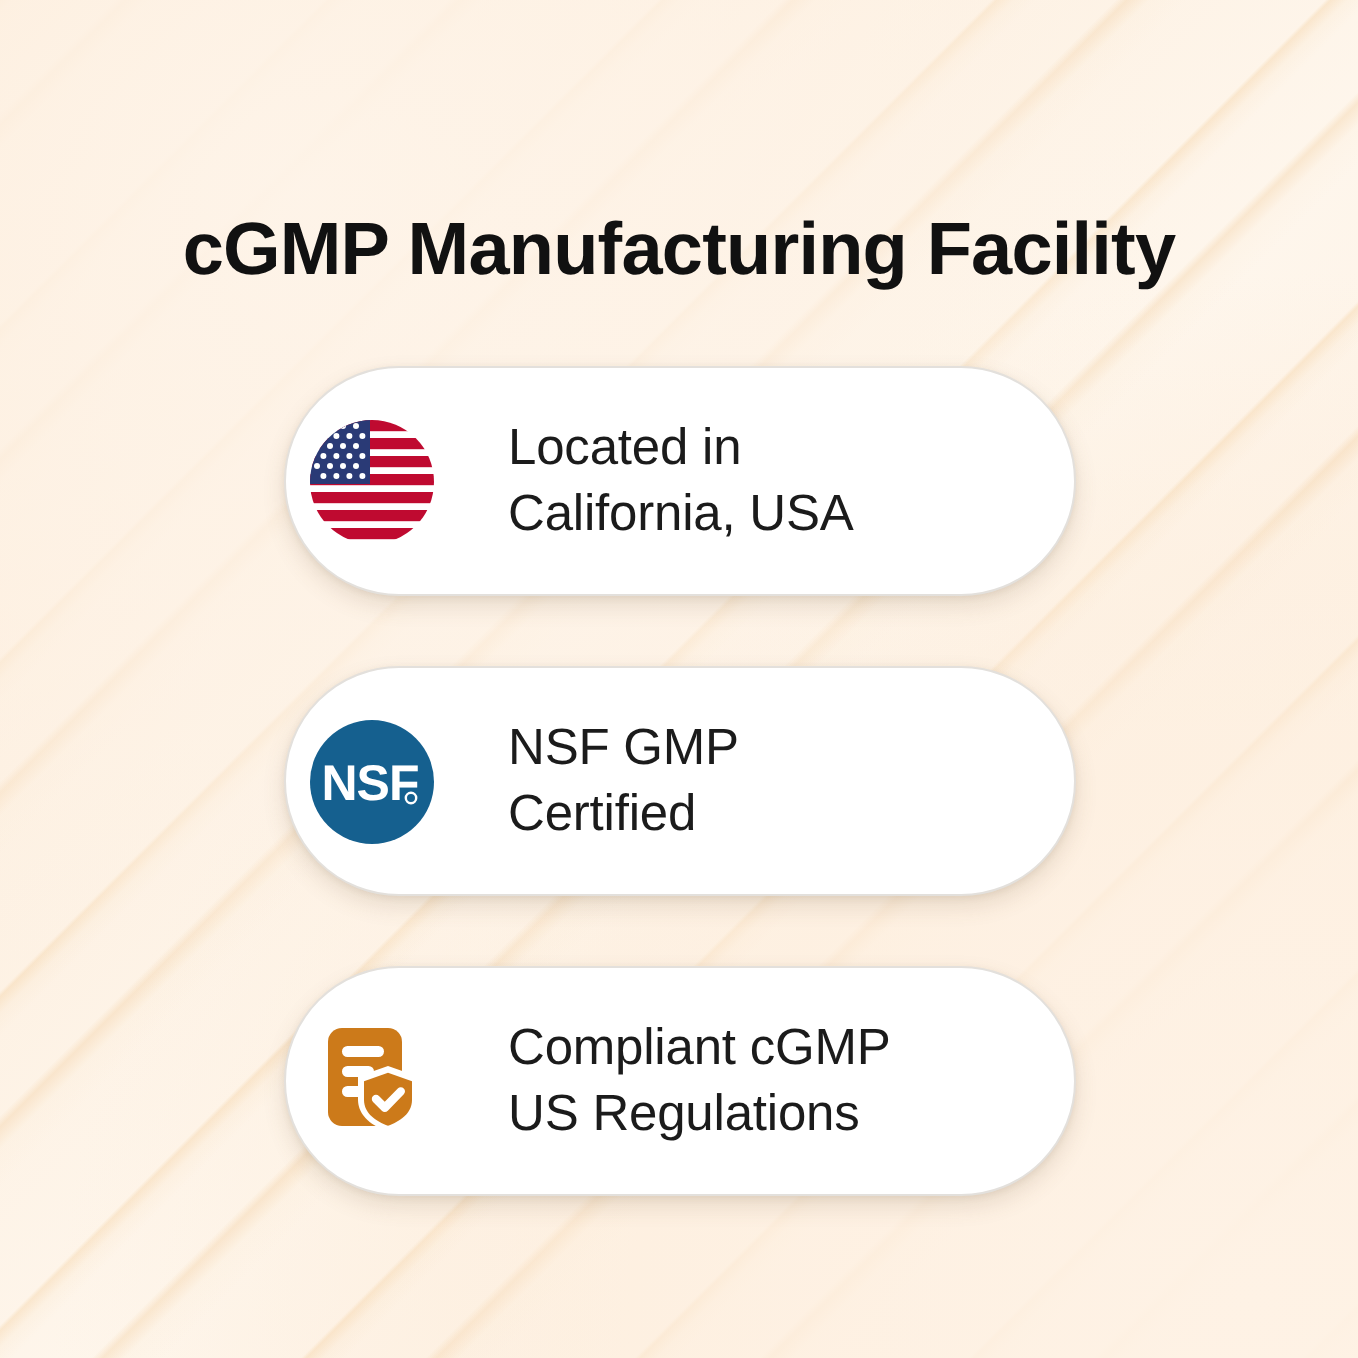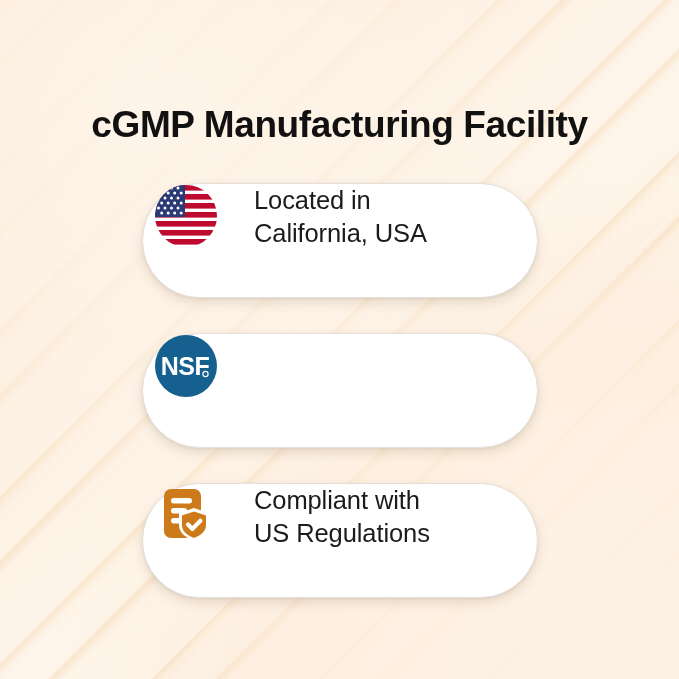--- a/index.html
+++ b/index.html
@@ -93,20 +93,21 @@
 
   .card {
     position: relative;
     width: 396px;
     height: 115px;
     background: #ffffff;
     border-radius: 58px;
     border: 1px solid #e3e0dc;
     box-shadow: 0 5px 11px rgba(120, 95, 65, 0.16), 0 1px 3px rgba(120, 95, 65, 0.10);
     display: flex;
+    align-items: center;
     box-sizing: border-box;
     margin-bottom: 35px;
   }
   .card:last-child { margin-bottom: 0; }
 
   .card-icon {
     width: 64px;
     height: 64px;
     margin-left: 11px;
     flex: 0 0 auto;
@@ -197,38 +198,40 @@
       </div>
 
       <div class="card">
         <div class="card-icon">
           <svg width="64" height="64" viewBox="0 0 64 64" aria-hidden="true">
             <circle cx="32" cy="32" r="31" fill="#15608f"></circle>
             <text x="31" y="41" text-anchor="middle" font-family="'Liberation Sans', sans-serif" font-size="25" font-weight="700" letter-spacing="-0.5" fill="#ffffff">NSF</text>
             <circle cx="51.5" cy="40" r="2.6" fill="none" stroke="#ffffff" stroke-width="1.2"></circle>
           </svg>
         </div>
+        <div class="card-text">NSF GMP
+Certified</div>
       </div>
 
       <div class="card">
         <div class="card-icon">
           <svg width="64" height="64" viewBox="0 0 64 64" aria-hidden="true">
 
             <path d="M10 12 a7 7 0 0 1 7 -7 h23 a7 7 0 0 1 7 7 v35 a7 7 0 0 1 -7 7 h-23 a7 7 0 0 1 -7 -7 z" fill="#cc7a1a"></path>
 
             <rect x="17" y="14" width="21" height="5.5" rx="2.75" fill="#ffffff"></rect>
             <rect x="17" y="24" width="16" height="5.5" rx="2.75" fill="#ffffff"></rect>
             <rect x="17" y="34" width="16" height="5.5" rx="2.75" fill="#ffffff"></rect>
 
             <path d="M40 24 l15 5.2 v11.5 c0 8.6 -7.6 13.4 -15 16.1 c-7.4 -2.7 -15 -7.5 -15 -16.1 v-11.5 z" fill="#ffffff"></path>
 
             <path d="M40 27.4 l12 4.2 v9.3 c0 6.9 -6.1 10.8 -12 13 c-5.9 -2.2 -12 -6.1 -12 -13 v-9.3 z" fill="#cc7a1a"></path>
 
             <path d="M34 40.5 l4.4 4.4 l8 -8.2" fill="none" stroke="#ffffff" stroke-width="4.2" stroke-linecap="round" stroke-linejoin="round"></path>
           </svg>
         </div>
-        <div class="card-text">Compliant with
+        <div class="card-text">Compliant cGMP
 US Regulations</div>
       </div>
 
     </div>
   </div>
 </div>
 
 </body></html>

